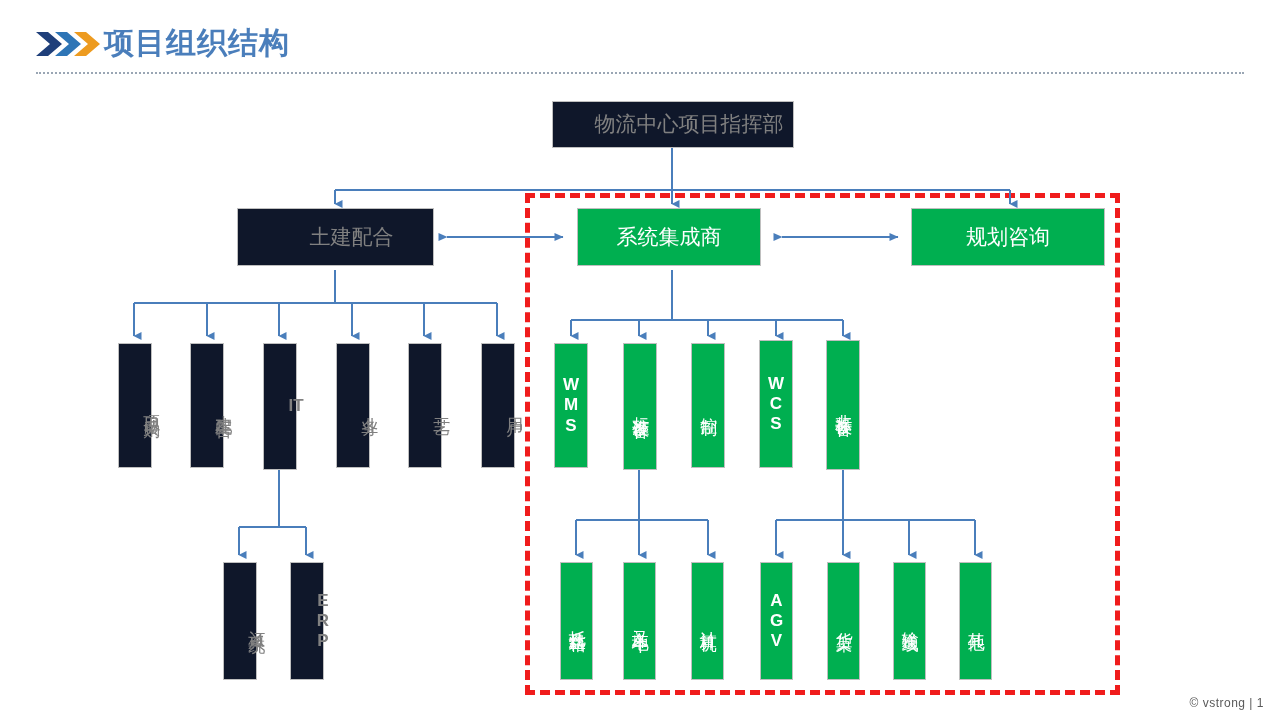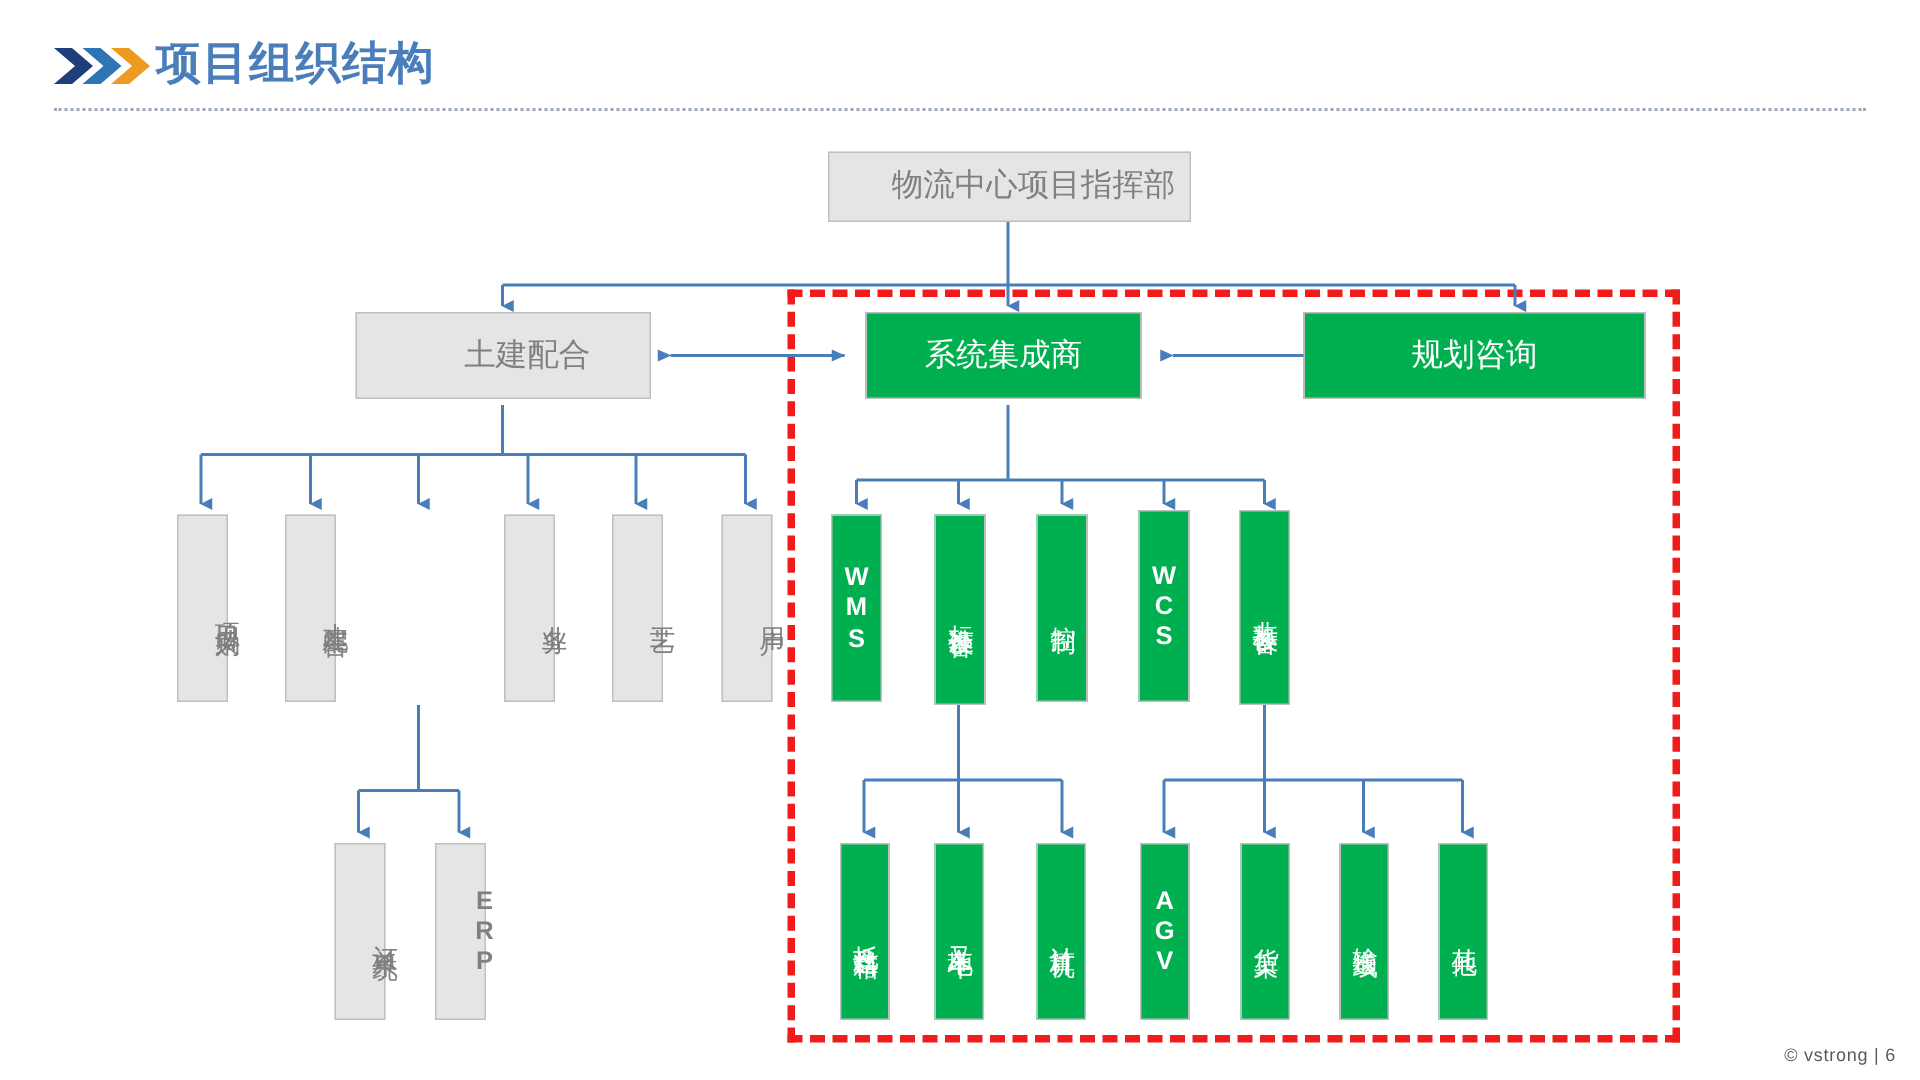--- a/index.html
+++ b/index.html
@@ -64,21 +64,21 @@
     position: absolute;
     box-sizing: border-box;
     border: 1px solid #bfbfbf;
     display: flex;
     align-items: center;
     justify-content: center;
     text-align: center;
     line-height: 1.08;
   }
   .node.amber {
-    background: #e5e5e5;
+    background: #0f172a;
     color: #808080;
     padding-left: 32px;
   }
   .node.green {
     background: #00af50;
     color: #ffffff;
   }
   .node .label {
     display: block;
     white-space: pre-line;
@@ -203,32 +203,35 @@
   </div>
 
   <div class="node amber t-lg" style="left:237px; top:208px; width:197px; height:58px;">
     <span class="label">土建配合</span>
   </div>
 
   <div class="node green t-lg" style="left:577px; top:208px; width:184px; height:58px;">
     <span class="label">系统集成商</span>
   </div>
 
-  <div class="node green t-lg" style="left:869px; top:208px; width:228px; height:58px;">
+  <div class="node green t-lg" style="left:911px; top:208px; width:194px; height:58px;">
     <span class="label">规划咨询</span>
   </div>
 
   <div class="node amber vertical t-sm" style="left:118px; top:343px; width:33px; height:125px;">
     <span class="label">项目采购</span>
   </div>
 
   <div class="node amber vertical t-sm" style="left:190px; top:343px; width:33px; height:125px;">
     <span class="label">土建配合</span>
   </div>
 
+  <div class="node amber vertical latin t-sm" style="left:263px; top:343px; width:33px; height:127px;">
+    <span class="label">IT</span>
+  </div>
 
   <div class="node amber vertical t-sm" style="left:336px; top:343px; width:33px; height:125px;">
     <span class="label">业务</span>
   </div>
 
   <div class="node amber vertical t-sm" style="left:408px; top:343px; width:33px; height:125px;">
     <span class="label">工艺</span>
   </div>
 
   <div class="node amber vertical t-sm" style="left:481px; top:343px; width:33px; height:125px;">
@@ -292,15 +295,15 @@
   </div>
 
   <div class="node green vertical t-sm" style="left:893px; top:562px; width:33px; height:118px;">
     <span class="label">输送线</span>
   </div>
 
   <div class="node green vertical t-sm" style="left:959px; top:562px; width:33px; height:118px;">
     <span class="label">其他</span>
   </div>
 
-  <div id="footer">©  vstrong  |  6</div>
+  <div id="footer">©  vstrong  |  1</div>
 
 </div>
 
 </body></html>

